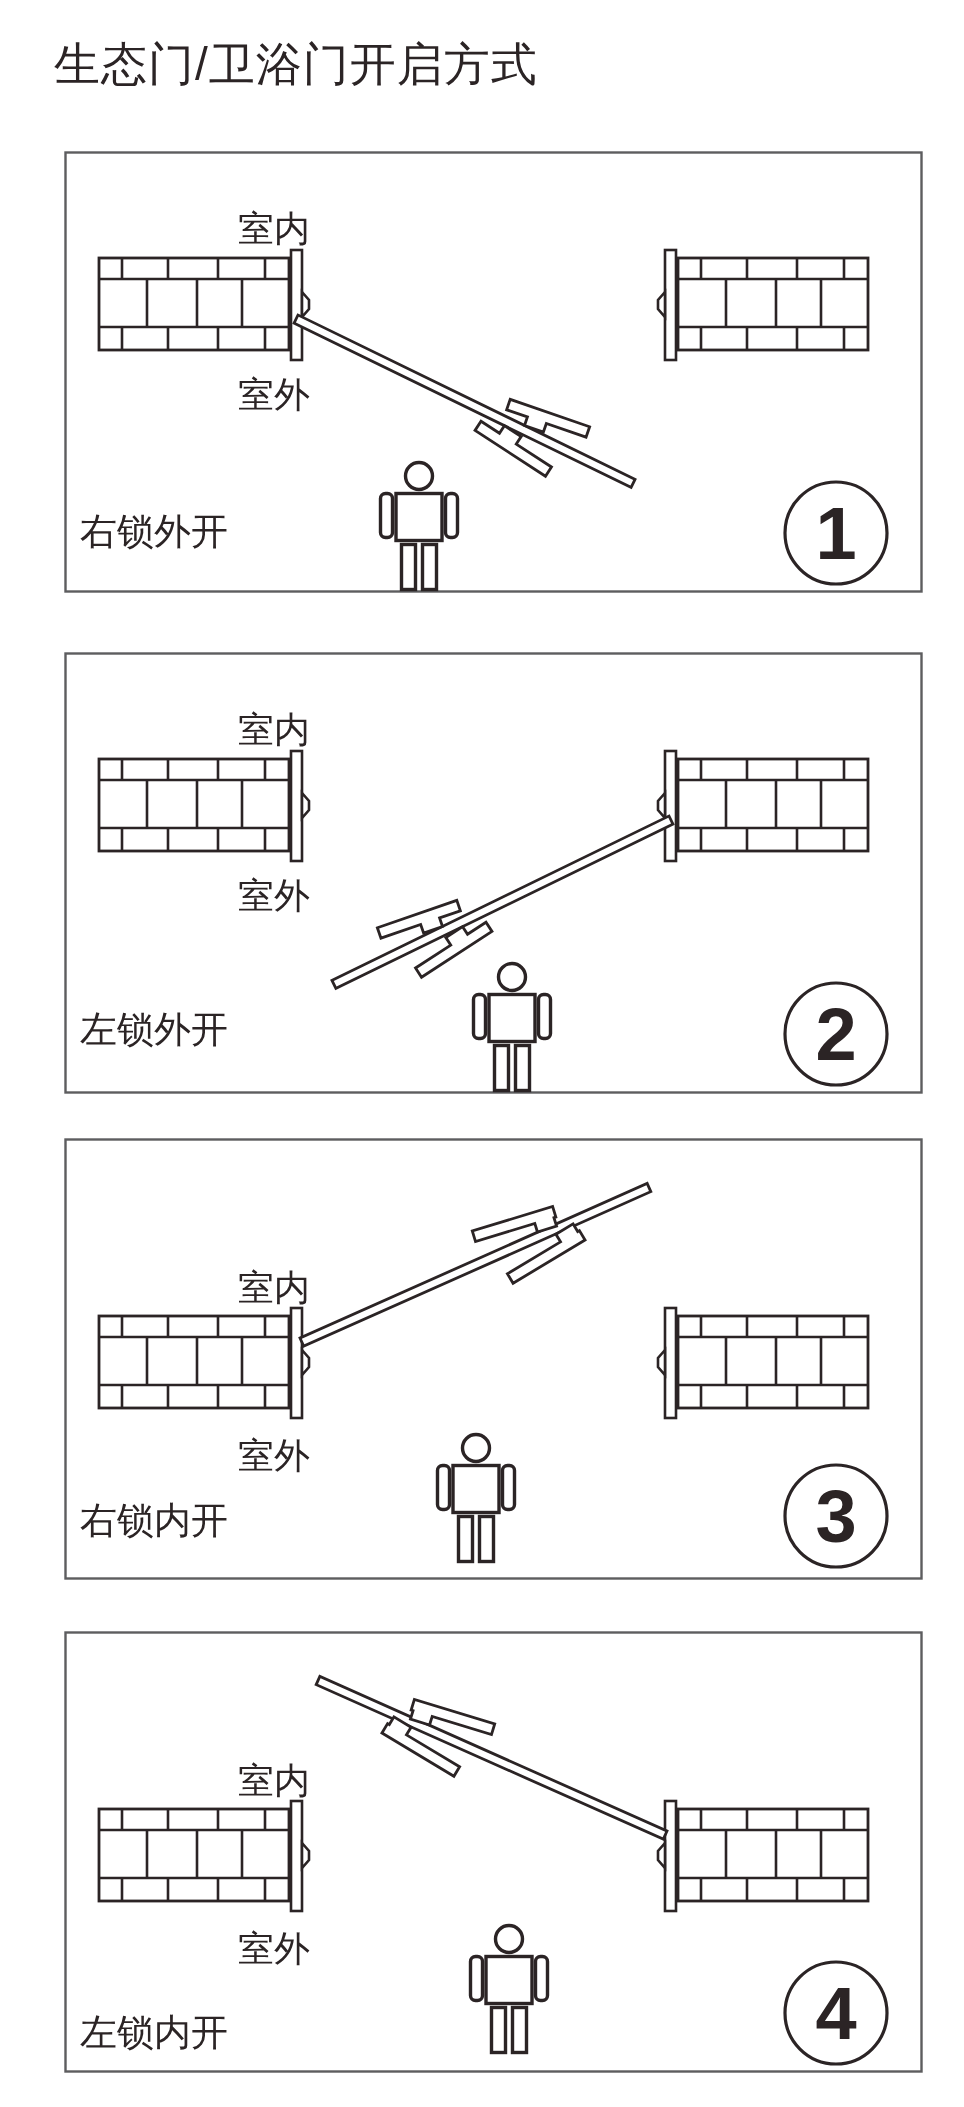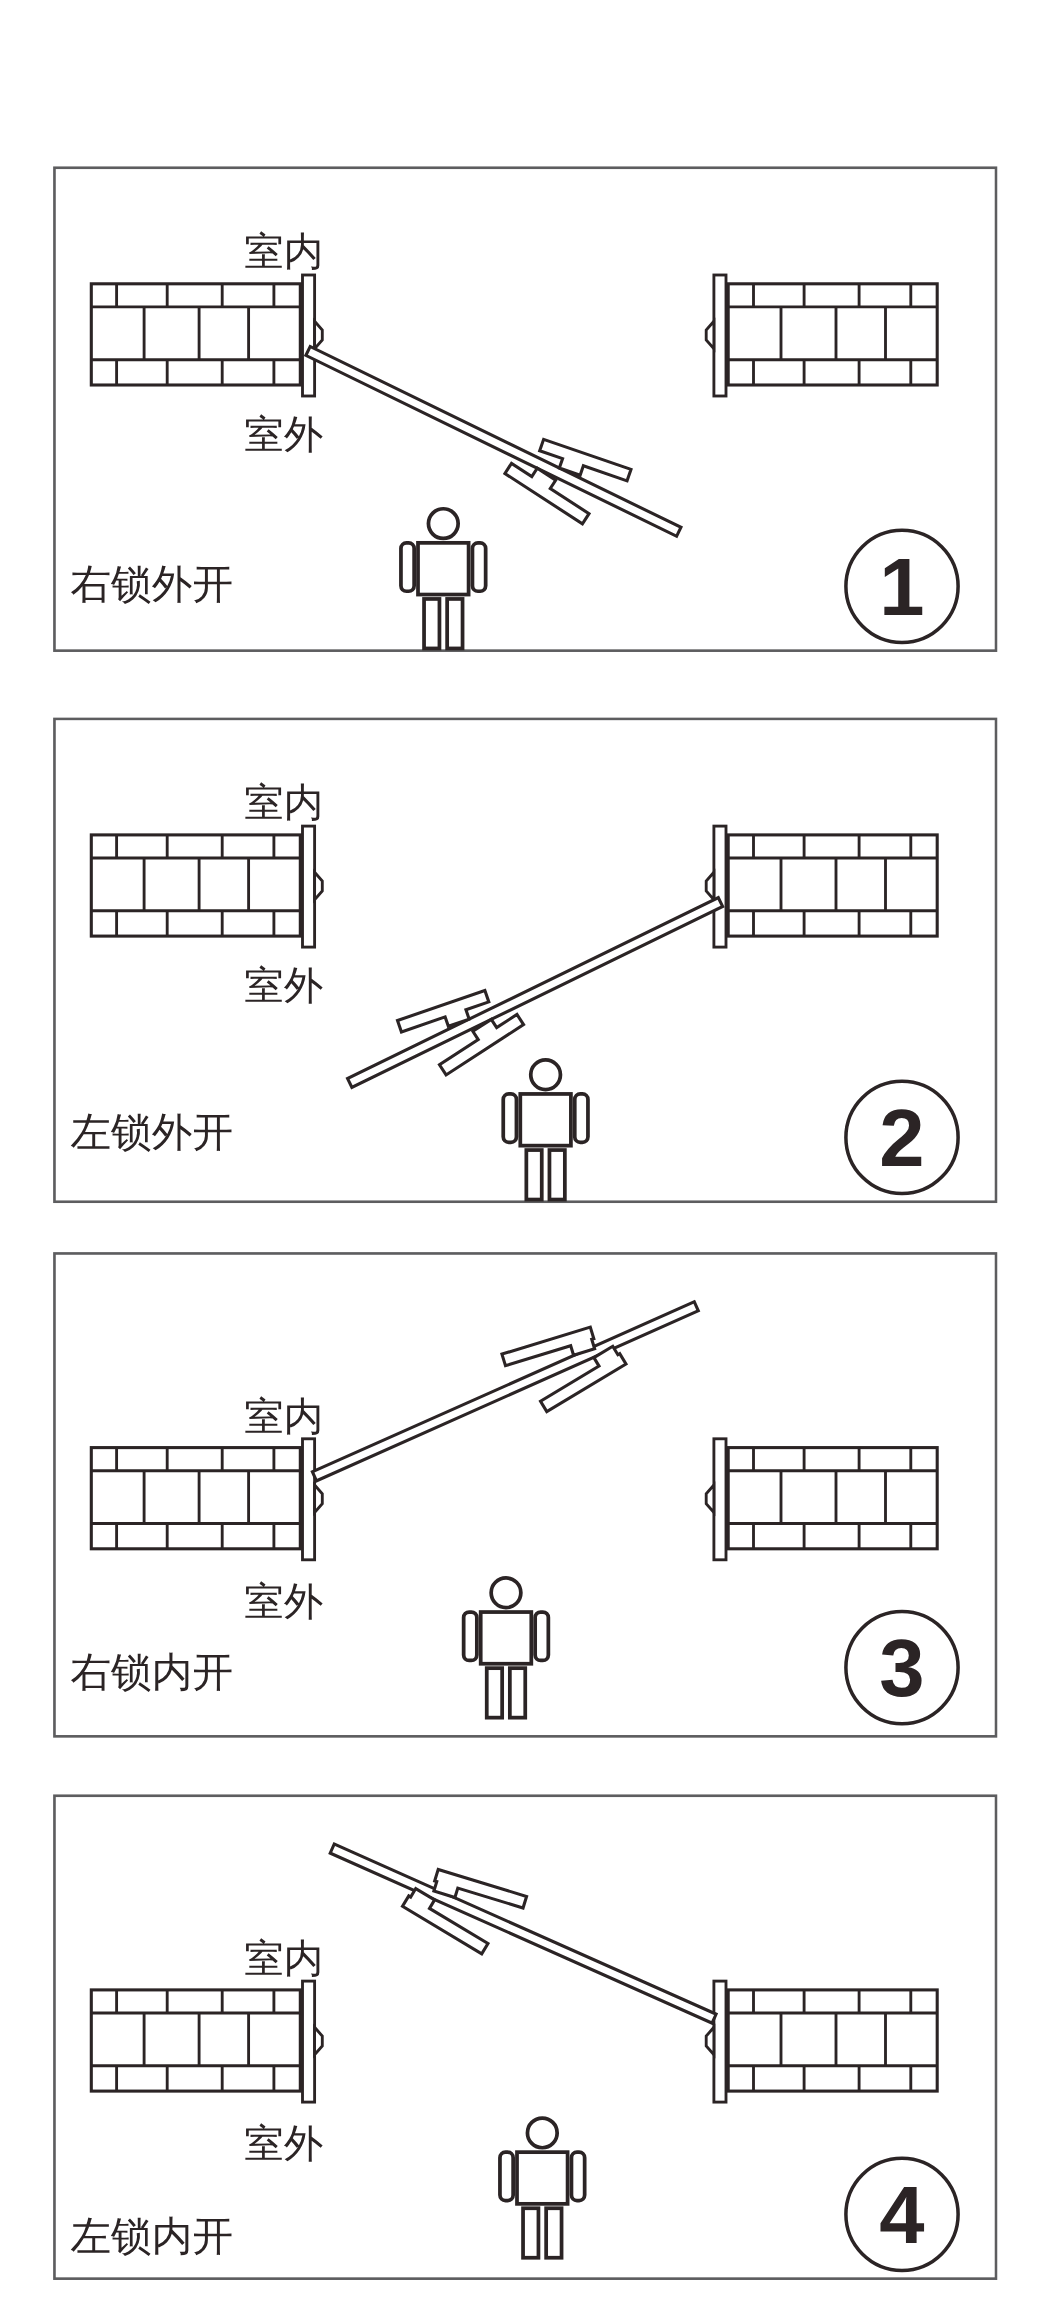--- a/index.html
+++ b/index.html
@@ -1,20 +1,20 @@
 <!DOCTYPE html>
 <html><head>
 <meta charset="utf-8">
 <style>
   html,body{margin:0;padding:0;background:#ffffff;}
   .page{position:relative;width:964px;height:2107px;background:#ffffff;overflow:hidden;
         font-family:"Liberation Sans","DejaVu Sans",sans-serif;}
   .title{position:absolute;left:54px;top:34px;margin:0;font-size:46px;font-weight:500;
          color:#2b2425;letter-spacing:1px;white-space:nowrap;}
-  .panel{position:absolute;left:48px;width:833px;height:442px;}
+  .panel{position:absolute;left:64px;width:833px;height:442px;}
   .panel svg{display:block;}
 
   
   .frame{fill:none;stroke:#5d5d5f;stroke-width:2.4;}
   #wall rect,#jamb rect,#jamb path,#door-out rect,#door-out path,#door-in rect,#door-in path,
   #person circle,#person rect{fill:#ffffff;stroke:#2b2425;}
   #wall rect{stroke-width:2.8;}
   #wall line{stroke:#2b2425;stroke-width:2.6;}
   #jamb rect,#jamb path{stroke-width:2.6;}
   #door-out rect,#door-out path,#door-in rect,#door-in path{stroke-width:2.8;}
@@ -23,20 +23,21 @@
   .zone{font-size:36px;fill:#2b2425;text-anchor:middle;}
   .caption{font-size:37px;fill:#2b2425;text-anchor:start;}
   .badge-circle{fill:#ffffff;stroke:#2b2425;stroke-width:3.2;}
   .badge-num{font-size:74px;font-weight:bold;fill:#2b2425;text-anchor:middle;}
 </style>
 </head>
 <body>
 
 <div class="page">
 
+  <h1 class="title">生态门/卫浴门开启方式</h1>
 
   <svg width="0" height="0" style="position:absolute" aria-hidden="true">
     <defs>
       <g id="wall">
         <rect x="0" y="0" width="190" height="92"></rect>
         <line x1="0" y1="21" x2="190" y2="21"></line>
         <line x1="0" y1="69" x2="190" y2="69"></line>
         <line x1="23" y1="0" x2="23" y2="21"></line>
         <line x1="69" y1="0" x2="69" y2="21"></line>
         <line x1="119" y1="0" x2="119" y2="21"></line>

